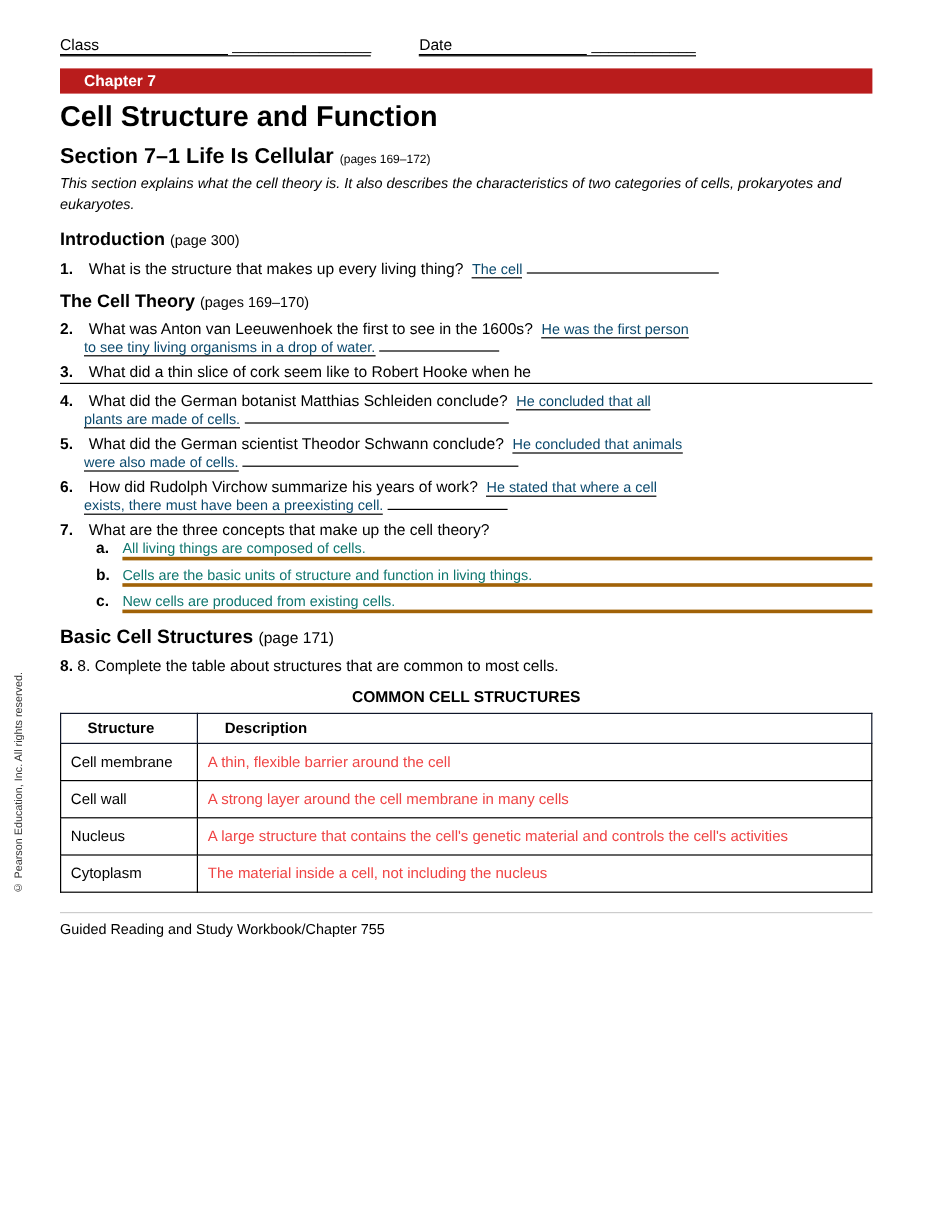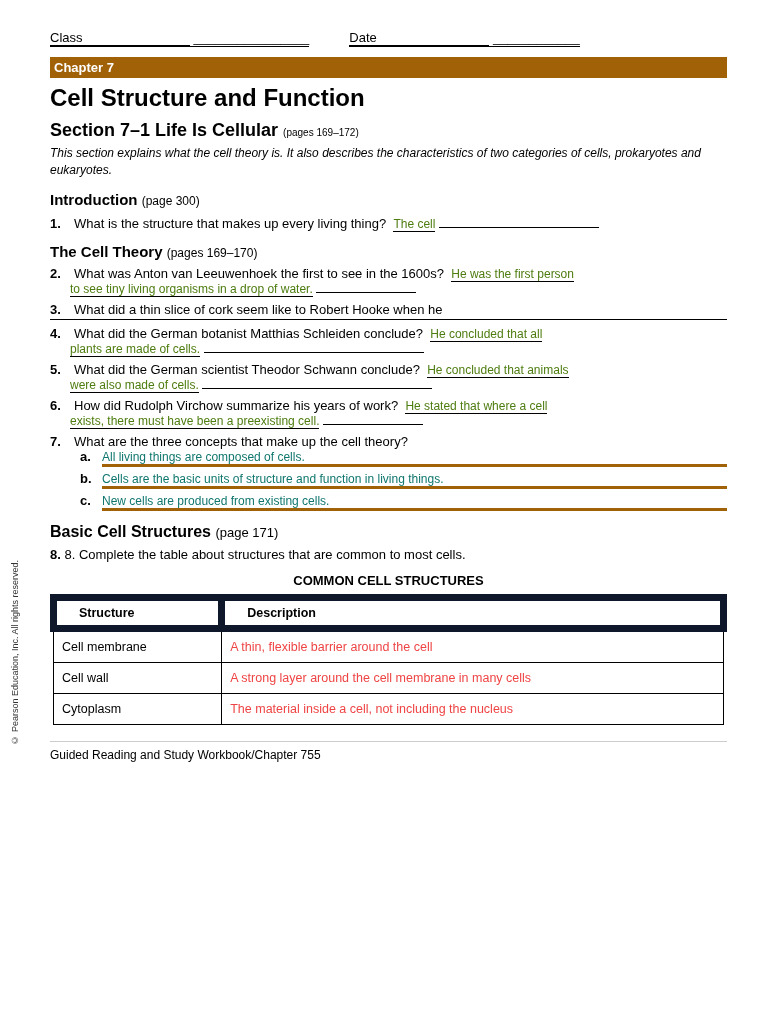--- a/index.html
+++ b/index.html
@@ -23,25 +23,25 @@
       border-bottom: 1px solid #000;
       display: inline-block;
       min-width: 140px;
     }
     .header-field {
       display: inline-flex;
       align-items: baseline;
       gap: 4px;
     }
     .chapter-bar {
-      background: #a16207;
+      background: #b91c1c;
       color: #fff;
       font-weight: bold;
       font-size: 13px;
-      padding: 3px 4px;
+      padding: 3px 20px;
       margin-bottom: 6px;
     }
     .main-title {
       font-size: 24px;
       font-weight: bold;
       margin-bottom: 8px;
     }
     .section-title {
       font-size: 18px;
       font-weight: bold;
@@ -78,21 +78,21 @@
     }
     .q-num {
       font-weight: bold;
       min-width: 20px;
       margin-right: 4px;
     }
     .q-content {
       flex: 1;
     }
     .inline-answer {
-      color: #4d7c0f;
+      color: #0c4a6e;
       border-bottom: 1px solid #000;
       display: inline;
       font-size: 12px;
     }
     .list-letter {
       margin-left: 30px;
       margin-bottom: 4px;
       display: flex;
       align-items: baseline;
     }
@@ -117,21 +117,21 @@
       font-weight: bold;
       font-size: 13px;
       margin: 8px 0 6px 0;
     }
     table.cell-table {
       width: 100%;
       border-collapse: collapse;
       font-size: 12.5px;
     }
     table.cell-table th {
-      border: 7px solid #0f172a;
+      border: 1px solid #0f172a;
       background: #fff;
       padding: 5px 22px;
       font-weight: bold;
       text-align: left;
     }
     table.cell-table td {
       border: 1px solid #000;
       padding: 8px;
       vertical-align: top;
     }
@@ -314,20 +314,24 @@
   <tbody>
     <tr>
       <td>Cell membrane</td>
       <td class="answer-cell">A thin, flexible barrier around the cell</td>
     </tr>
     <tr>
       <td>Cell wall</td>
       <td class="answer-cell">A strong layer around the cell membrane in many cells</td>
     </tr>
     <tr>
+      <td>Nucleus</td>
+      <td class="answer-cell">A large structure that contains the cell's genetic material and controls the cell's activities</td>
+    </tr>
+    <tr>
       <td>Cytoplasm</td>
       <td class="answer-cell">The material inside a cell, not including the nucleus</td>
     </tr>
   </tbody>
 </table>
 
 <div class="footer-line">
   <span>Guided Reading and Study Workbook/Chapter 7</span>
   <span>55</span>
 </div>

